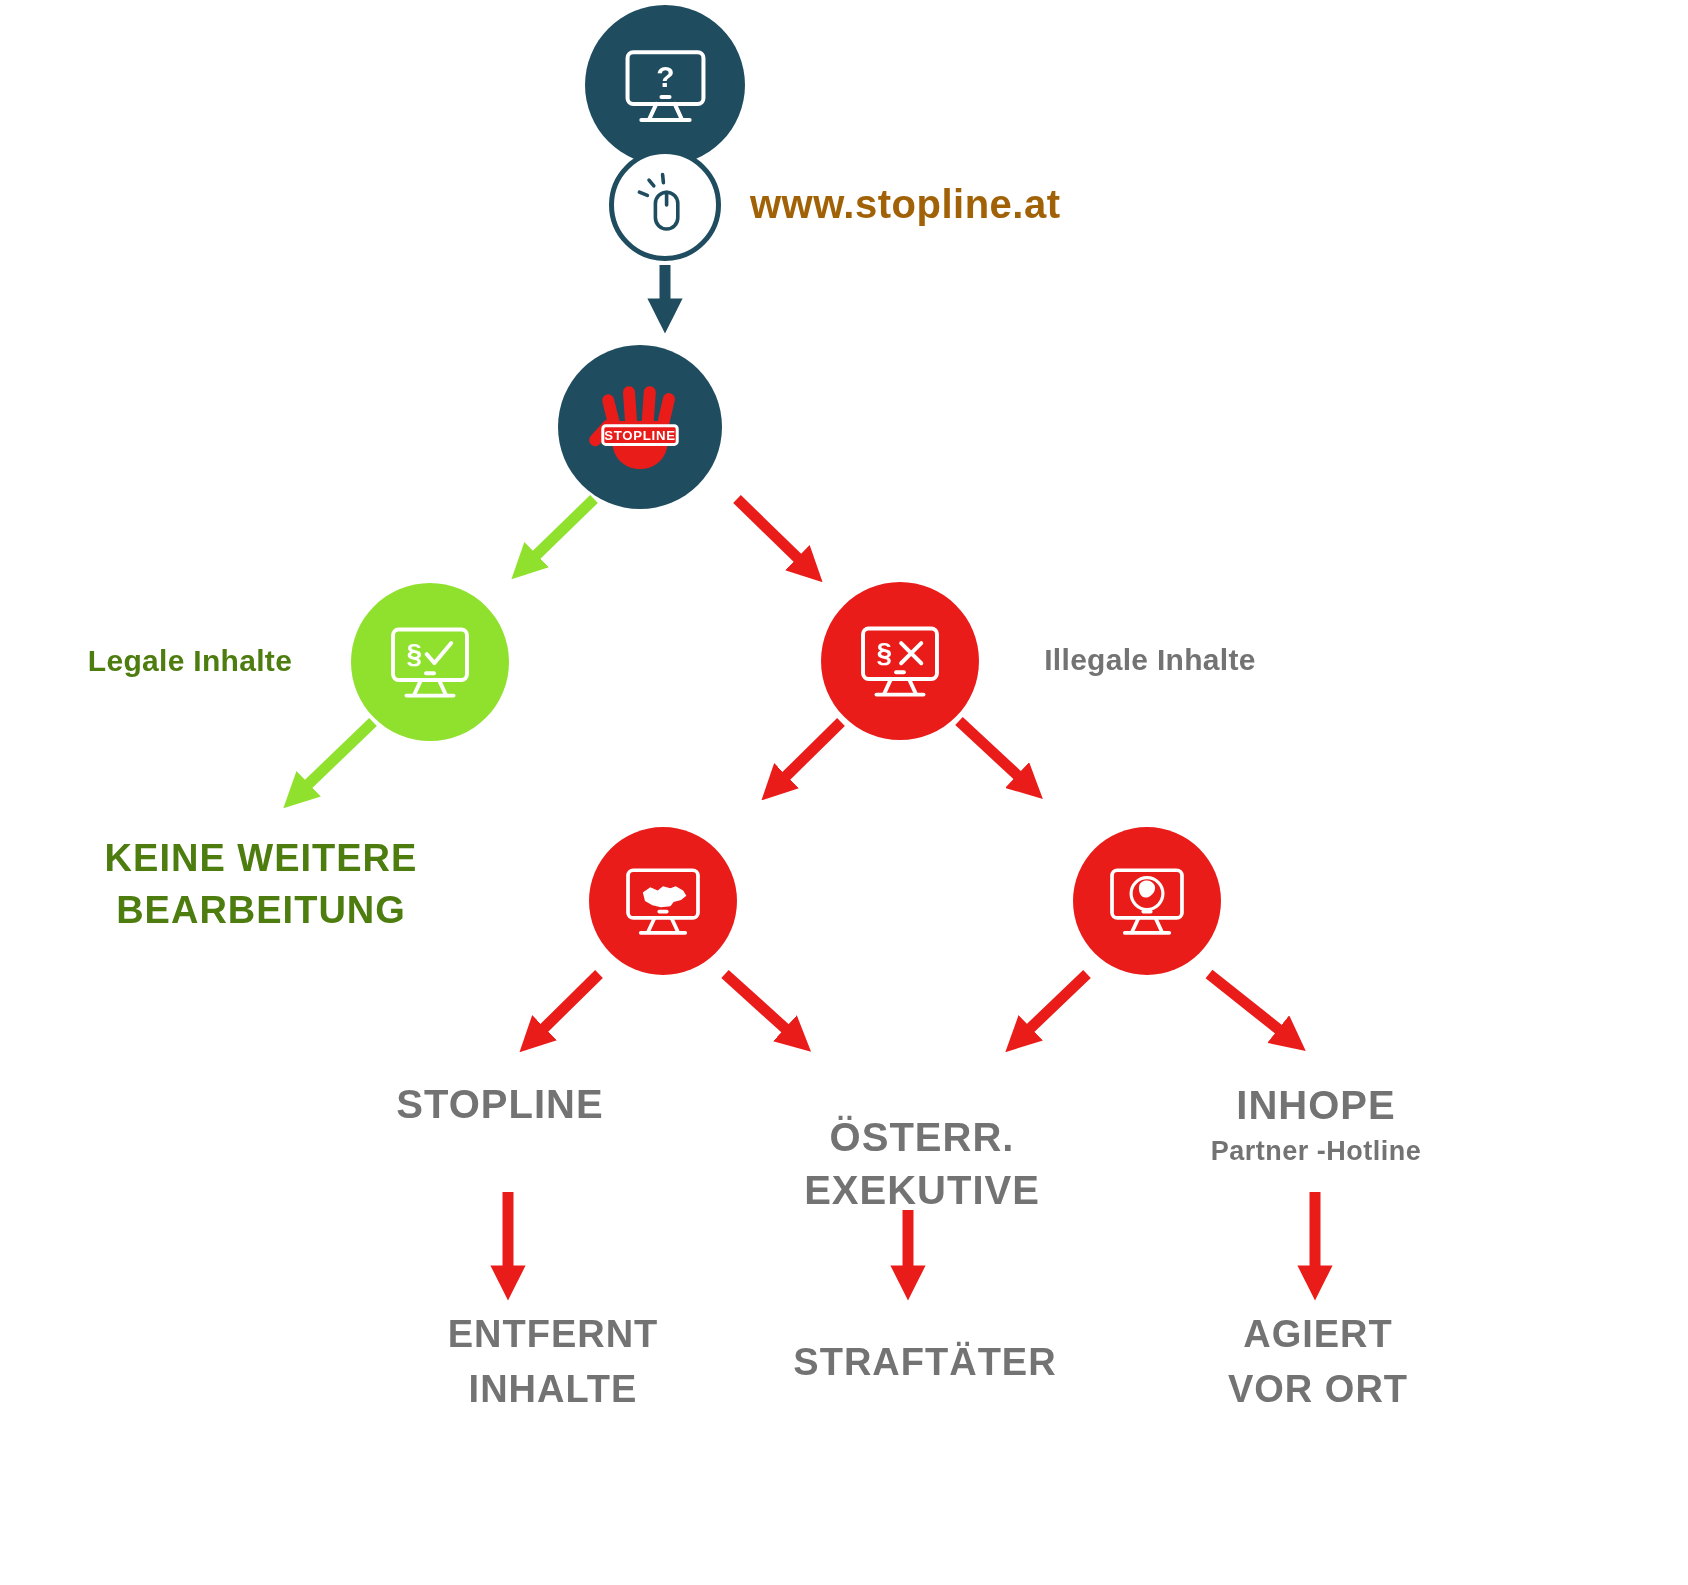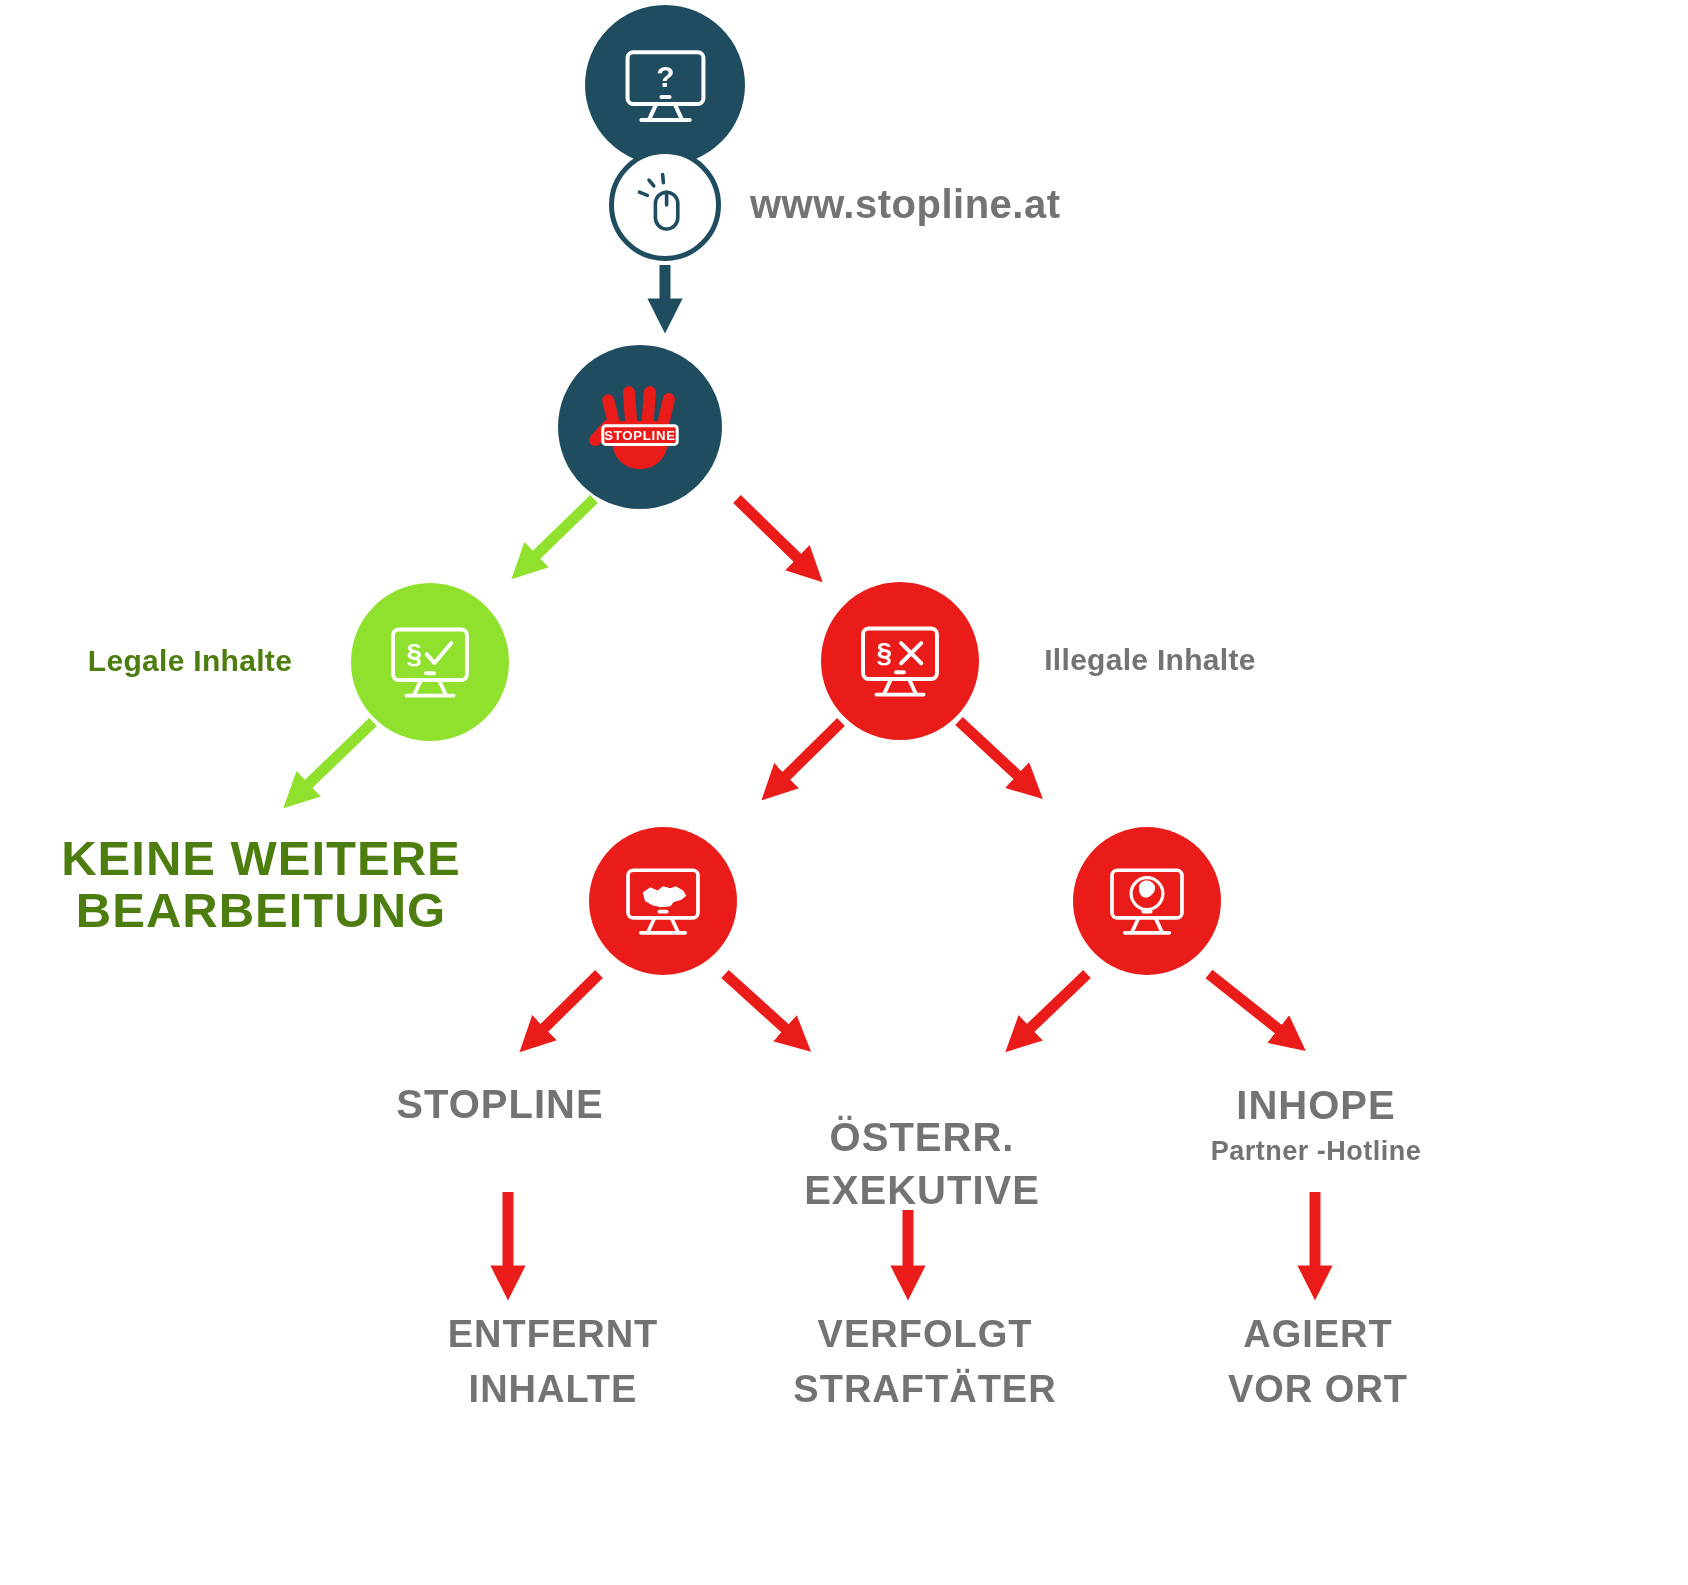--- a/index.html
+++ b/index.html
@@ -12,27 +12,27 @@
   .node {
     position:absolute; border-radius:50%;
     display:flex; align-items:center; justify-content:center;
   }
   .node.teal  { background:#1f4d5f; }
   .node.red   { background:#ea1c1a; }
   .node.green { background:#90e02e; }
   .node.outline { background:#ffffff; border:5px solid #1f4d5f; box-sizing:border-box; }
 
   .label { position:absolute; text-align:center; white-space:nowrap; transform:translate(-50%,-50%); }
-  .teal-text  { color:#737373; }
+  .teal-text  { color:#a16207; }
   .red-text   { color:#737373; }
   .green-text { color:#4d7c0f; }
 
   .url-label   { font-size:40px; letter-spacing:0.5px; transform:translateY(-50%); }
   .side-label  { font-size:30px; letter-spacing:0.3px; }
-  .outcome-green div { font-size:49px; line-height:52px; letter-spacing:1px;margin-left:12px; }
+  .outcome-green div { font-size:38px; line-height:52px; letter-spacing:1px;margin-left:12px; }
   .dest-title  { font-size:40px; letter-spacing:1px; }
   .dest-title.two div { line-height:53px; }
   .dest-sub    { font-size:27px; letter-spacing:0.5px; line-height:42px; }
   .result div  { font-size:38px; line-height:55px; letter-spacing:1px; }
 </style>
 </head>
 <body>
 
 <div class="canvas">
 
@@ -173,21 +173,20 @@
     <div class="dest-title" style="line-height:50px;">INHOPE</div>
     <div class="dest-sub">Partner -Hotline</div>
   </div>
 
   <div class="label result red-text" style="left:533px; top:1362px;margin-left:20px;">
     <div>ENTFERNT</div>
     <div>INHALTE</div>
   </div>
 
   <div class="label result red-text" style="left:925px; top:1362px;">
-    <div>VERFOLGT</div>
     <div>STRAFTÄTER</div>
   </div>
 
   <div class="label result red-text" style="left:1318px; top:1362px;">
     <div>AGIERT</div>
     <div>VOR ORT</div>
   </div>
 
 </div>
 

